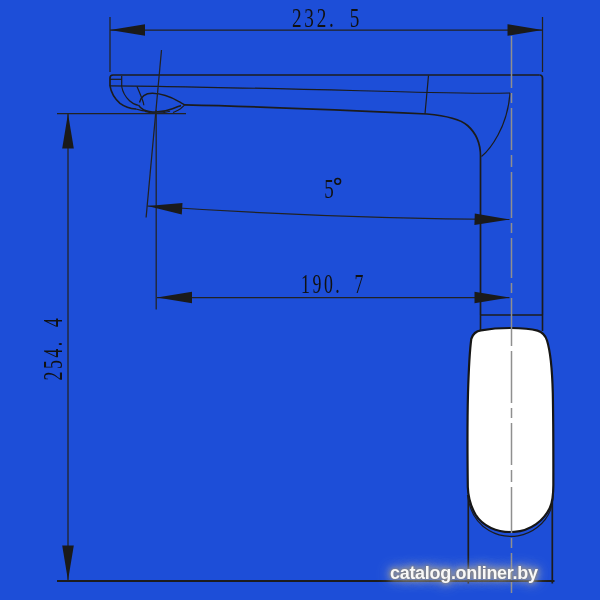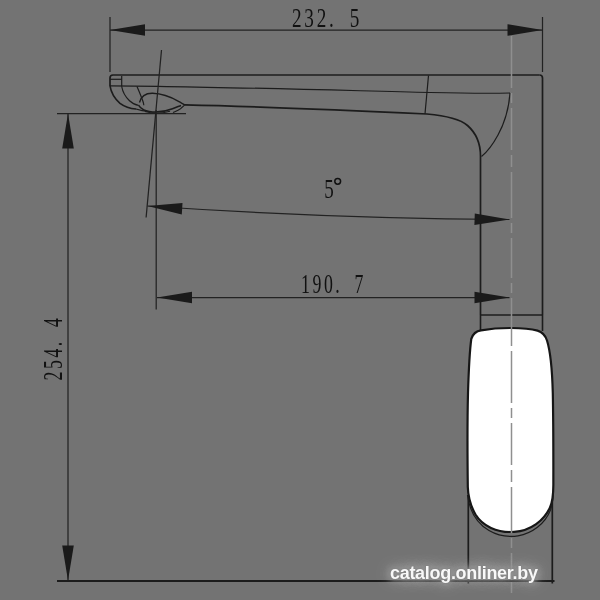--- a/index.html
+++ b/index.html
@@ -1,16 +1,16 @@
 <!DOCTYPE html>
 <html><head>
 <meta charset="utf-8">
 <style>
   html,body{margin:0;padding:0;background:#ffffff;}
-  .wrap{position:relative;width:600px;height:600px;background:#737373;overflow:hidden;}
+  .wrap{position:relative;width:600px;height:600px;background:#1d4ed8;overflow:hidden;}
   svg{position:absolute;left:0;top:0;}
   .wm-text{position:absolute;left:390px;top:562px;width:220px;
     font-family:"Liberation Sans", sans-serif;font-weight:bold;font-size:18px;line-height:22px;
     letter-spacing:-0.3px;color:#f8f8f8;
     text-shadow:0 0 1px #787878,0 0 2px #7d7d7d,0 0 4px #8a8a8a,0 0 7px #a0a0a0,0 0 11px #b2b2b2,0 0 15px #c3c3c3;}
 </style>
 </head>
 <body>
 <div class="wrap">
 <svg width="600" height="600" viewBox="0 0 600 600">

